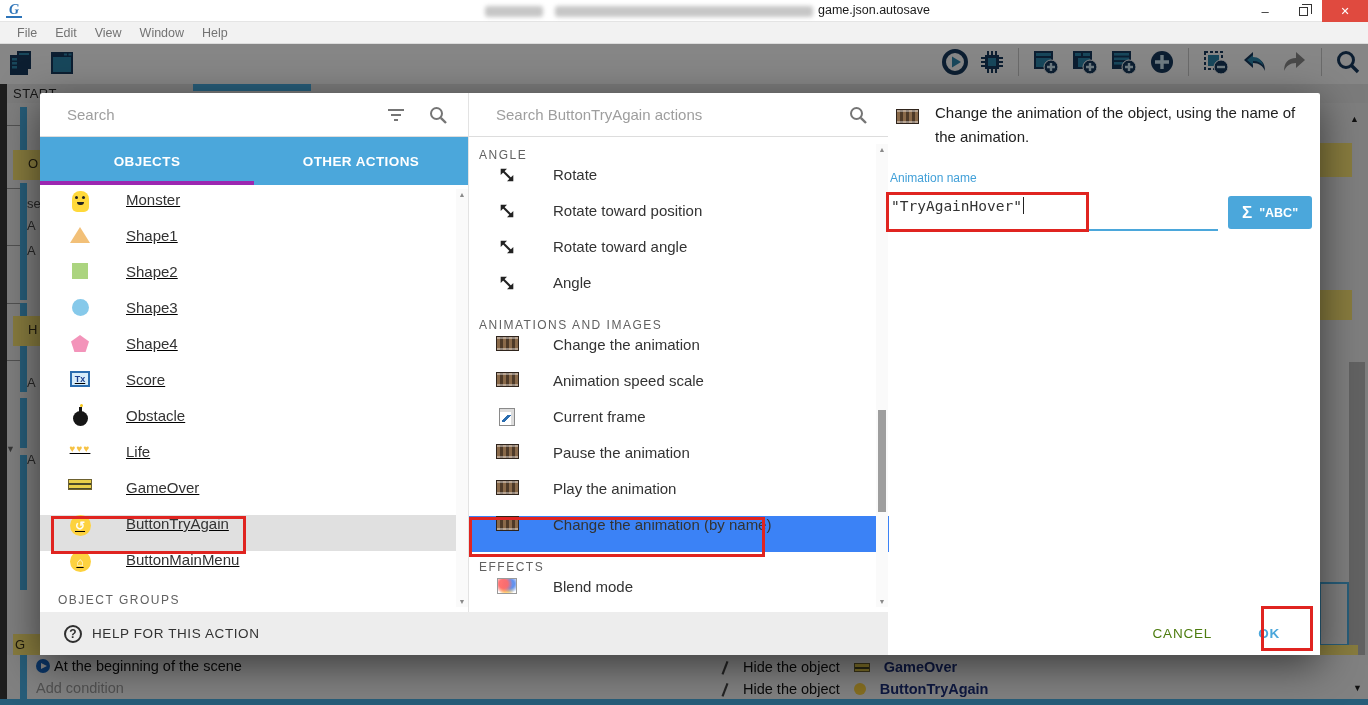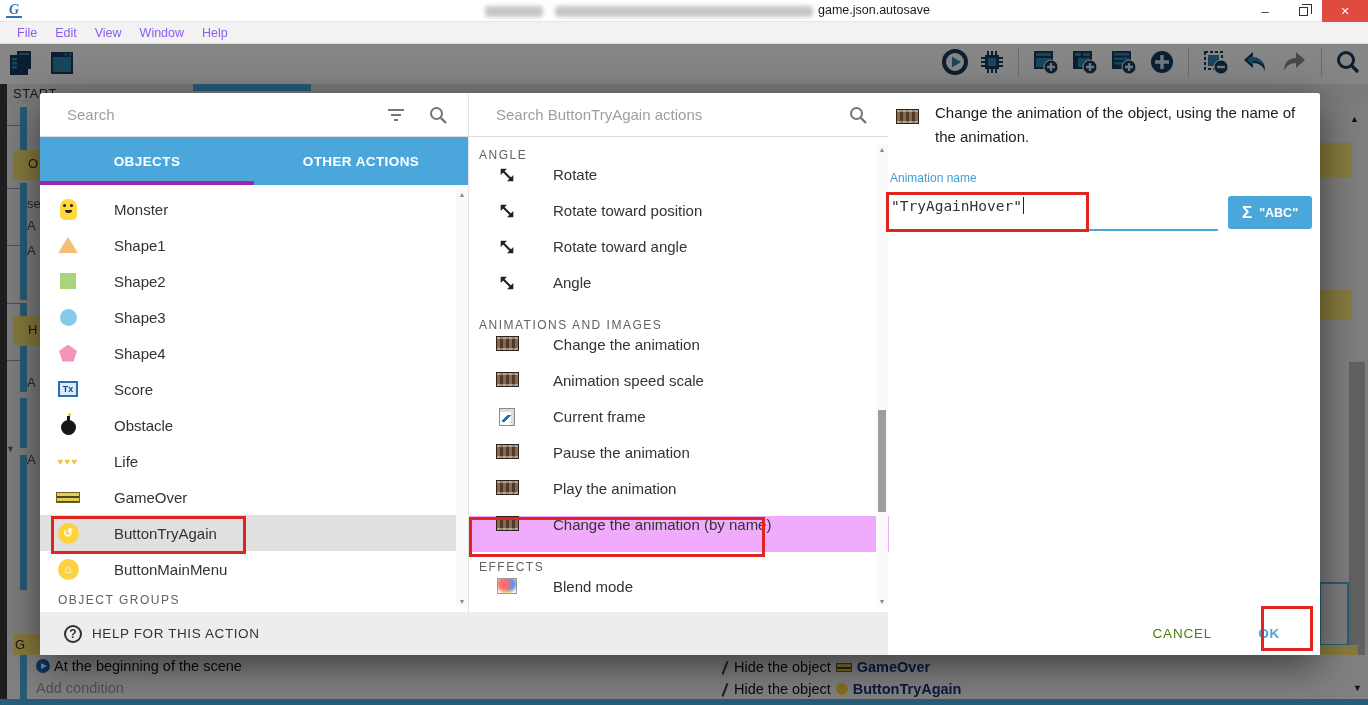--- a/index.html
+++ b/index.html
@@ -12,21 +12,21 @@
   .blur1, .blur2 { position:absolute; top:6px; height:11px; background:#c6c6c6; border-radius:3px; filter:blur(2px); }
   .blur1 { left:485px; width:58px; }
   .blur2 { left:555px; width:258px; }
   .title-text { position:absolute; left:818px; top:3px; font-size:12.5px; color:#1a1a1a; }
   .winbtns { position:absolute; right:0; top:0; height:22px; display:flex; }
   .winbtn { width:38px; height:22px; display:flex; align-items:center; justify-content:center; font-size:13px; color:#333; }
   .winbtn.close { width:46px; background:#e04a3f; color:#fff; font-size:11px; }
   .restore-box { width:9px; height:9px; border:1.2px solid #333; position:relative; background:#fff; }
   .restore-box::before { content:""; position:absolute; left:2px; top:-4px; width:9px; height:9px; border:1.2px solid #333; border-left:none; border-bottom:none; }
   .menubar { position:absolute; left:0; top:22px; width:1368px; height:22px; background:#f2f2f2; display:flex; align-items:center; padding-left:8px; gap:0; border-bottom:1px solid #dcdcdc; }
-  .menuitem { font-size:12.5px; color:#8b5cf6; padding:0 9px; }
+  .menuitem { font-size:12.5px; color:#737373; padding:0 9px; }
 
   
   .bg { position:absolute; left:0; top:44px; width:1368px; height:661px; background:#efefef; }
   .toolbar { position:absolute; left:0; top:0; width:1368px; height:40px; background:#fdfdfd; }
   .tb-left { position:absolute; left:8px; top:5px; display:flex; gap:10px; align-items:center; }
   .tb-right { position:absolute; right:6px; top:4px; display:flex; gap:9px; align-items:center; }
   .tb-sep { width:1px; height:28px; background:#c9c9c9; margin:0 3px; }
   .tabstrip { position:absolute; left:7px; top:40px; width:1361px; height:19px; background:#e9e9e9; }
   .tabstrip .tlabel { position:absolute; left:6px; top:2px; font-size:13px; color:#2a2a2a; letter-spacing:.5px; }
   .tab-indicator { position:absolute; left:186px; top:0; width:118px; height:7px; background:#4ab0e4; }
@@ -41,40 +41,40 @@
   .r-track { position:absolute; left:1349px; top:318px; width:16px; height:330px; background:#b9b9b9; }
   .r-bluebox { position:absolute; left:1319px; top:538px; width:30px; height:64px; border:2px solid #4ab0e4; }
   
   .ev-olive { position:absolute; left:80px; top:604px; width:1250px; height:10px; background:#ffe975; }
   .ev-rows { position:absolute; left:7px; top:611px; width:1361px; height:48px; background:#f3f3f3; }
   .ev-bar { position:absolute; left:13px; top:0; width:7px; height:44px; background:#4ab0e4; }
   .ev-cond { position:absolute; left:29px; top:3px; font-size:14.5px; color:#111; display:flex; align-items:center; gap:4px; }
   .playdot { width:14px; height:14px; border-radius:50%; background:#1565c0; position:relative; }
   .playdot::before { content:""; position:absolute; left:5px; top:3.5px; border-left:6px solid #fff; border-top:3.5px solid transparent; border-bottom:3.5px solid transparent; }
   .ev-addcond { position:absolute; left:29px; top:25px; font-size:14.5px; color:#9a9a9a; }
-  .ev-act { position:absolute; left:713px; font-size:14.5px; color:#111; display:flex; align-items:center; gap:5px; }
+  .ev-act { position:absolute; left:713px; font-size:14.5px; color:#111; display:flex; align-items:center; gap:14px; }
   .ev-act b { color:#1b2f7a; font-weight:bold; }
   .pen { width:9px; height:15px; }
   .mini-go { width:16px; height:9px; background:linear-gradient(180deg,#e8cf4a 0 3px,#4a4a2a 3px 5px,#e8cf4a 5px 8px,#4a4a2a 8px); border:1px solid #6d6130; }
   .mini-yc { width:12px; height:12px; border-radius:50%; background:#fdd23f; }
   .bottomstrip { position:absolute; left:0; top:655px; width:1368px; height:6px; background:#4ab0e4; }
   .dim { position:absolute; left:0; top:44px; width:1368px; height:661px; background:rgba(0,0,0,.47); }
 
   
   .dialog { position:absolute; left:40px; top:93px; width:1280px; height:562px; background:#fff; border-radius:2px; box-shadow:0 10px 40px rgba(0,0,0,.55); }
   .col-left { position:absolute; left:0; top:0; width:428px; height:519px; }
   .searchrow { position:relative; width:100%; height:44px; border-bottom:1px solid #ddd; display:flex; align-items:center; }
   .searchrow input { border:none; outline:none; flex:1; font-size:15px; color:#8b5cf6; padding-left:27px; font-family:"Liberation Sans", sans-serif; background:transparent; }
   .searchrow input::placeholder { color:#9e9e9e; opacity:1; }
   .sr-icons { display:flex; align-items:center; gap:22px; padding-right:20px; }
   .tabs { position:absolute; left:0; top:44px; width:428px; height:48px; background:#4ba7db; display:flex; }
   .tab { flex:1; display:flex; align-items:center; justify-content:center; color:#fff; font-size:13.5px; font-weight:bold; letter-spacing:.4px; position:relative; }
   .tab.active::after { content:""; position:absolute; left:0; bottom:0; width:100%; height:4px; background:#9c27b0; }
   .objlist { position:absolute; left:0; top:92px; width:428px; height:427px; overflow:hidden; padding-top:6px; }
-  .objitem { height:36px; display:flex; align-items:center; padding-left:6px; }
+  .objitem { height:36px; display:flex; align-items:flex-start; padding-left:18px;text-decoration:underline; }
   .objitem.sel { background:#e0e0e0; }
   .oi { width:44px; display:flex; justify-content:center; align-items:center; }
   .objname { font-size:15px; color:#333; margin-left:24px; }
   .grouphdr { height:25px; display:flex; align-items:center; padding-left:18px; font-size:12px; color:#616161; letter-spacing:1.5px; }
   
   .ic-tri { width:0; height:0; border-left:10px solid transparent; border-right:10px solid transparent; border-bottom:16px solid #f2c078; }
   .ic-sq { width:16px; height:16px; background:#abd47f; }
   .ic-ci { width:17px; height:17px; border-radius:50%; background:#86c9ea; }
   .ic-pe { width:18px; height:17px; background:#f394ba; clip-path:polygon(50% 0,100% 38%,81% 100%,19% 100%,0 38%); }
   .ic-tx { width:20px; height:16px; background:#d6ecfa; border:2px solid #2a6db0; color:#1b3f8f; font-size:9px; font-weight:bold; display:flex; align-items:center; justify-content:center; }
@@ -89,21 +89,21 @@
   .ic-monster::after { content:""; position:absolute; left:5px; top:11px; width:7px; height:3px; border-radius:0 0 6px 6px; background:#222; }
   
   .vsb { position:absolute; width:12px; background:#fafafa; }
   .vsb .sa { position:absolute; left:0; width:100%; text-align:center; font-size:7px; color:#8a8a8a; }
   .vsb .thumb { position:absolute; left:2px; width:8px; background:#9e9e9e; }
 
   .col-mid { position:absolute; left:428px; top:0; width:420px; height:519px; border-left:1px solid #e3e3e3; }
   .actlist { position:absolute; left:0; top:44px; width:420px; height:475px; overflow:hidden; padding-top:3px; }
   .sechdr { height:26px; display:flex; align-items:flex-end; padding:0 0 4px 10px; font-size:12px; color:#616161; letter-spacing:1.5px; }
   .actitem { height:36px; display:flex; align-items:flex-start; padding-left:18px; }
-  .actitem.sel { background:#f0abfc; }
+  .actitem.sel { background:#3b82f6; }
   .ai { width:40px; display:flex; justify-content:center; align-items:center; }
   .actlabel { font-size:15px; color:#333; margin-left:26px; }
   .ic-film { width:23px; height:15px; border:1px solid #2f241c; background:repeating-linear-gradient(90deg,#8a6a4a 0 3px,#4e3a28 3px 6px); box-shadow:inset 0 2px 0 rgba(255,255,255,.4), inset 0 -2px 0 rgba(255,255,255,.4); }
   .ic-frame { width:16px; height:18px; background:#fff; border:1px solid #8a8a8a; position:relative; box-shadow:inset -3px 3px 0 #dcdcdc; }
   .ic-frame::before { content:""; position:absolute; left:2px; top:6px; width:10px; height:7px; background:linear-gradient(135deg, transparent 30%, #2a6db0 30% 55%, transparent 55%); }
   .ic-blend { width:20px; height:16px; border:1px solid #9a9a9a; background:radial-gradient(circle at 30% 35%, rgba(255,107,107,.95) 0 28%, transparent 60%), radial-gradient(circle at 68% 35%, rgba(91,141,239,.95) 0 28%, transparent 60%), radial-gradient(circle at 48% 68%, rgba(255,209,102,.95) 0 28%, transparent 60%), #fff; }
 
   .col-right { position:absolute; left:848px; top:0; width:432px; height:519px; }
   .descrow { position:absolute; left:8px; top:8px; width:416px; display:flex; gap:16px; }
   .desc { font-size:15px; color:#212121; line-height:24px; width:370px; }

